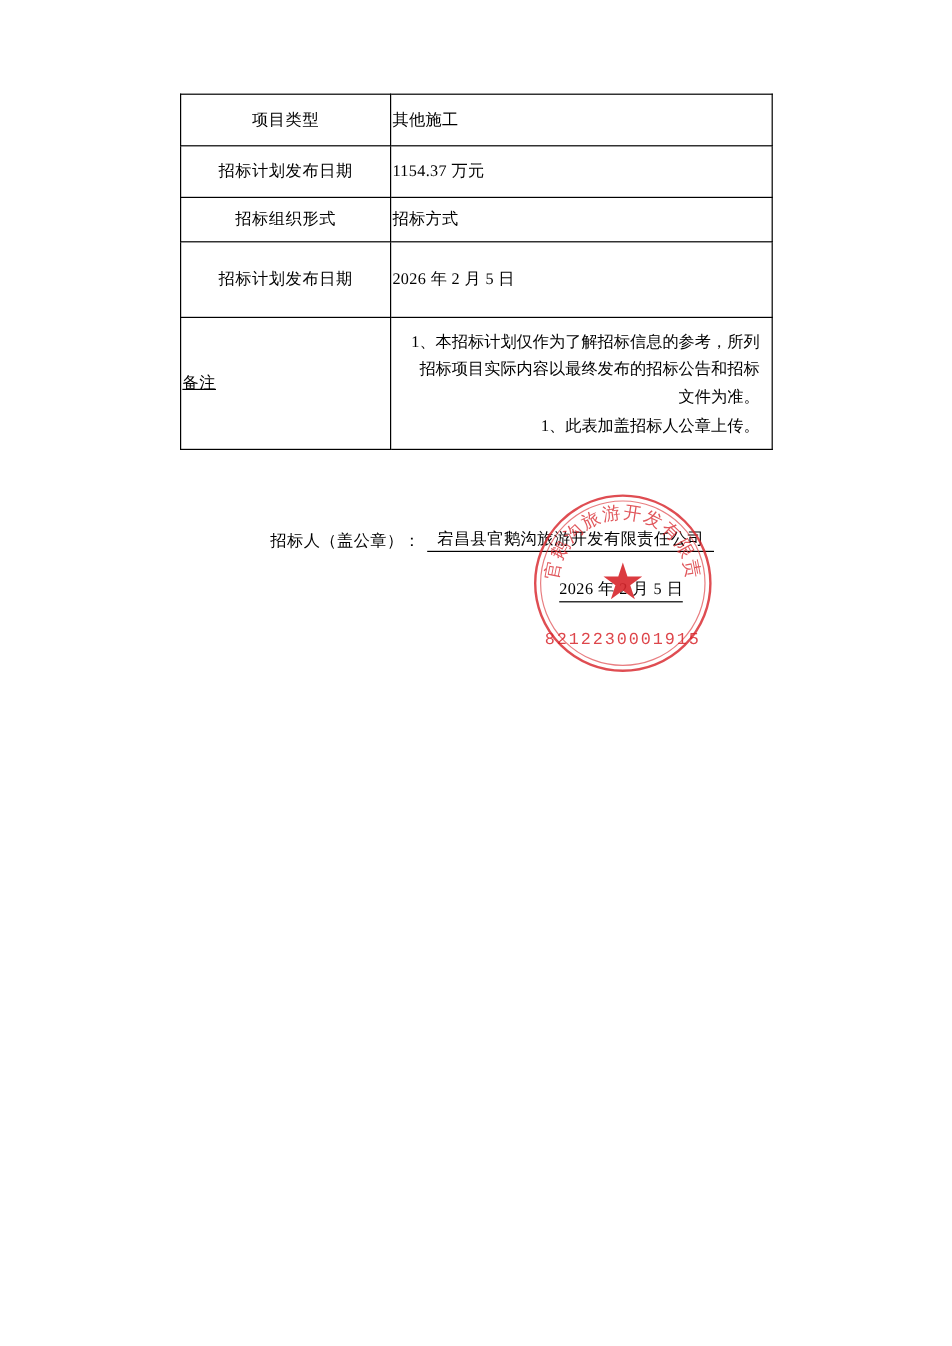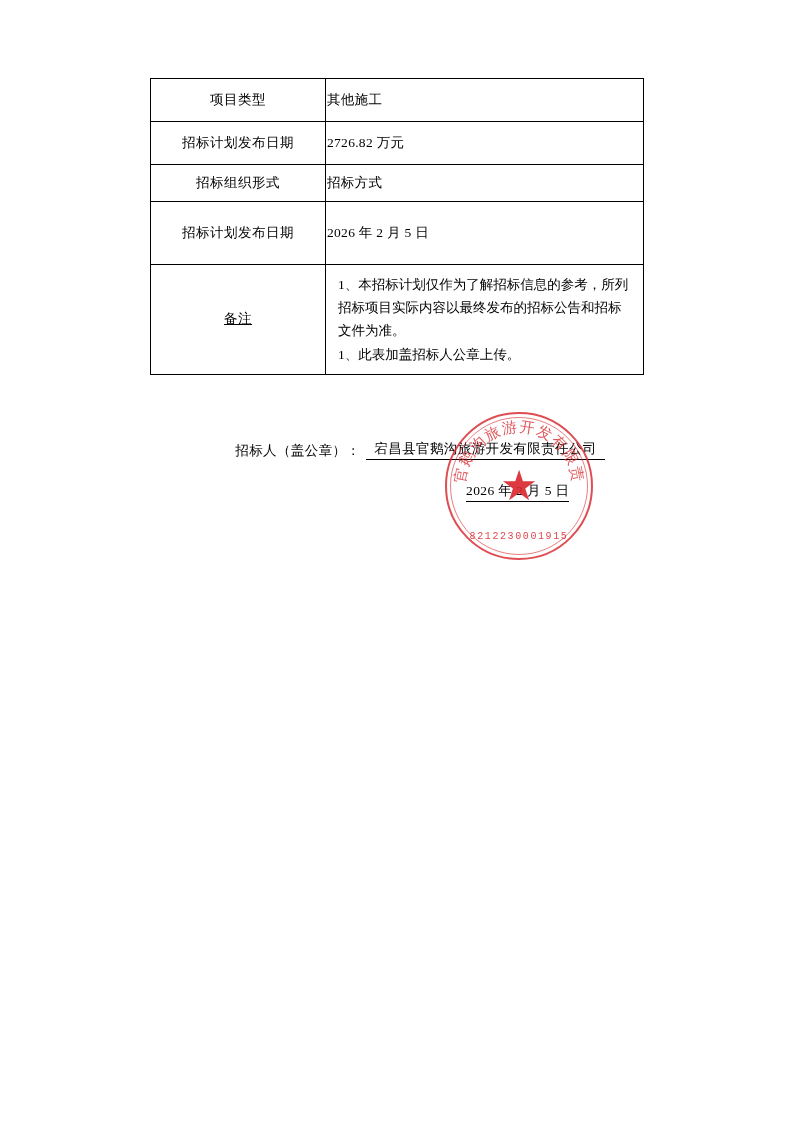--- a/index.html
+++ b/index.html
@@ -46,38 +46,38 @@
     letter-spacing: 0.3px;
   }
   .doc-table tr.r1 td { height: 30px; }
   .doc-table tr.r2 td { height: 30px; }
   .doc-table tr.r3 td { height: 24px; }
   .doc-table tr.r4 td { height: 24px; }
   .doc-table tr.r5 td { height: 38px; }
   .doc-table tr.r6 td { height: 50px; }
   .doc-table tr.remark td { height: 86px; }
   .doc-table td.remark-label {
-    text-align: center;
+    text-align: left;
     vertical-align: middle;
     text-decoration: underline;
   }
   .doc-table td.remark-body {
-    text-align: left;
+    text-align: right;
     vertical-align: middle;
     padding: 8px 10px 8px 12px;
     line-height: 1.72;
   }
   .remark-body p {
     margin: 0;
     text-indent: 0;
   }
   
   .sign-row {
     position: absolute;
-    left: 160px;
+    left: 150px;
     top: 440px;
     width: 520px;
     display: flex;
     align-items: flex-end;
     justify-content: center;
     font-size: 13.5px;
   }
   .sign-label {
     white-space: nowrap;
     letter-spacing: 0.4px;
@@ -150,39 +150,39 @@
     opacity: 0.88;
   }
   .seal-code {
     position: absolute;
     left: 0;
     right: 0;
     bottom: 18px;
     text-align: center;
     color: #d8262c;
     font-family: "Liberation Mono", monospace;
-    font-size: 10px;
+    font-size: 14px;
     letter-spacing: 1.6px;
     opacity: 0.85;
   }
 </style>
 </head>
 <body>
 
 <div class="page">
 
   <table class="doc-table">
     <tbody>
       <tr class="r1">
         <td class="label">项目类型</td>
         <td class="value">其他施工</td>
       </tr>
       <tr class="r2">
         <td class="label">招标计划发布日期</td>
-        <td class="value">2726.82 万元</td>
+        <td class="value">1154.37 万元</td>
       </tr>
       <tr class="r3">
         <td class="label">招标组织形式</td>
         <td class="value">招标方式</td>
       </tr>
       <tr class="r6">
         <td class="label">招标计划发布日期</td>
         <td class="value">2026 年 2 月 5 日</td>
       </tr>
       <tr class="remark">

